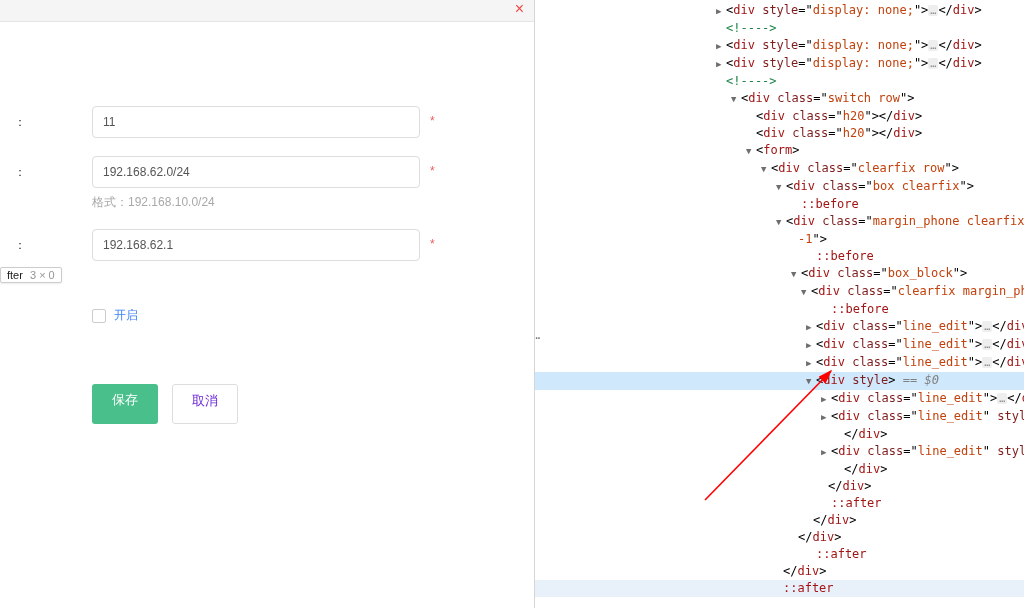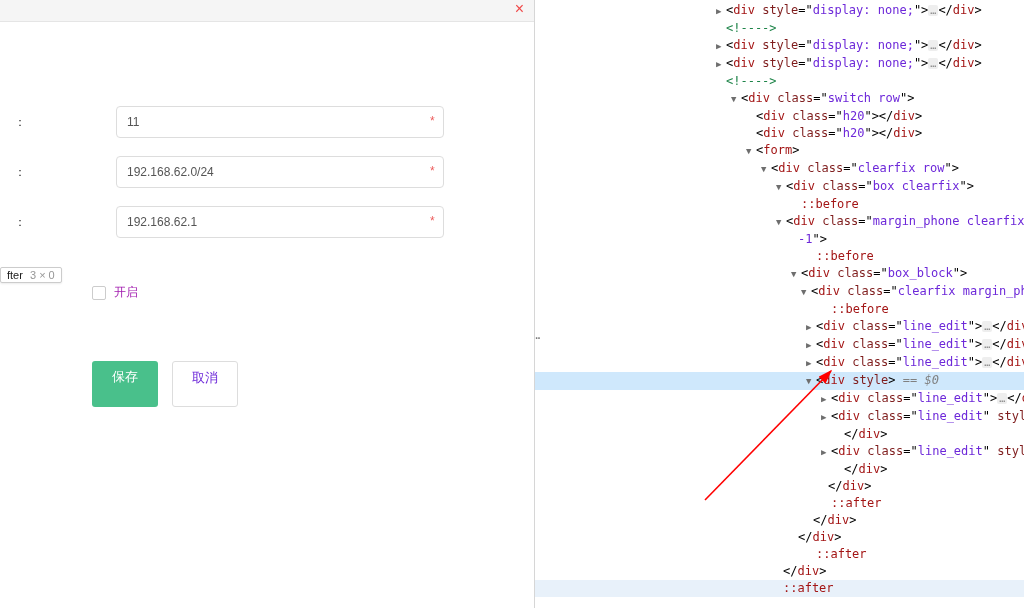--- a/index.html
+++ b/index.html
@@ -58,21 +58,20 @@
   }
   .txt-input {
     width: 100%;
     height: 32px;
     border: 1px solid #ddd;
     border-radius: 4px;
     padding: 0 10px;
     font-size: 12px;
     color: #555;
     outline: none;
-    margin-left: 24px;
   }
   .asterisk {
     color: #ec5b5b;
     margin-left: 10px;
     padding-top: 8px;
   }
   .hint {
     color: #a9a9a9;
     font-size: 12px;
     margin-top: 6px;
@@ -81,30 +80,30 @@
   .checkbox-row {
     display:flex;
     align-items:center;
     margin-top: 18px;
     margin-left: 92px;
   }
   .checkbox-square {
     width:14px;height:14px;border:1px solid #ccc;border-radius:2px;
     background:#fff;margin-right:8px;
   }
-  .checkbox-label { color:#a21caf;font-size:12px; }
+  .checkbox-label { color:#3b82f6;font-size:12px; }
 
   .btn-row {
     margin-top: 60px;
     margin-left: 92px;
     display:flex;
     gap:14px;
   }
   .btn {
-    min-width:66px;height:46px;line-height:32px;text-align:center;
+    min-width:66px;height:40px;line-height:32px;text-align:center;
     border-radius:3px;font-size:13px;cursor:pointer;
   }
   .btn-save { background:#49c08b;color:#fff;border:none; }
   .btn-cancel { background:#fff;color:#6d28d9;border:1px solid #ddd; }
 
   .after-badge {
     position:absolute;
     left:0; top:267px;
     background:#fff;border:1px solid #ccc;border-radius:2px;
     padding:1px 6px;
@@ -133,21 +132,21 @@
     position:relative;
   }
   .twisty {
     display:inline-block;width:10px;color:#6e6e6e;font-size:9px;
   }
   .twisty.right::before{content:"▶";}
   .twisty.down::before{content:"▼";}
   .twisty.none::before{content:"";}
   .tag   { color:#a31515; }
   .attr-n{ color:#7f1d1d; }
-  .attr-v{ color:#6d28d9; }
+  .attr-v{ color:#c2410c; }
   .punct { color:#000; }
   .pseudo{ color:#a31515; }
   .ellips{ color:#888; background:#eee; padding:0 2px; border-radius:2px; font-size:10px; }
   .cmt   { color:#1e8449; }
   .eqsel { color:#808080; font-style:italic; }
   .hl-line { background:#cfe8fc; }
   .hl-after-band { background:#e8f1fa; }
 
   .gutter-dots {
     position:absolute;left:-2px;top:330px;
@@ -180,20 +179,21 @@
       <div class="row-field">
         <input class="txt-input" value="11" style="">
       </div>
       <span class="asterisk">*</span>
     </div>
 
     <div class="form-row">
       <span class="row-label">：</span>
       <div class="row-field">
         <input class="txt-input" value="192.168.62.0/24" style="">
+        <div class="hint">格式：192.168.10.0/24</div>
       </div>
       <span class="asterisk">*</span>
     </div>
 
     <div class="form-row">
       <span class="row-label">：</span>
       <div class="row-field">
         <input class="txt-input" value="192.168.62.1" style="">
       </div>
       <span class="asterisk">*</span>

